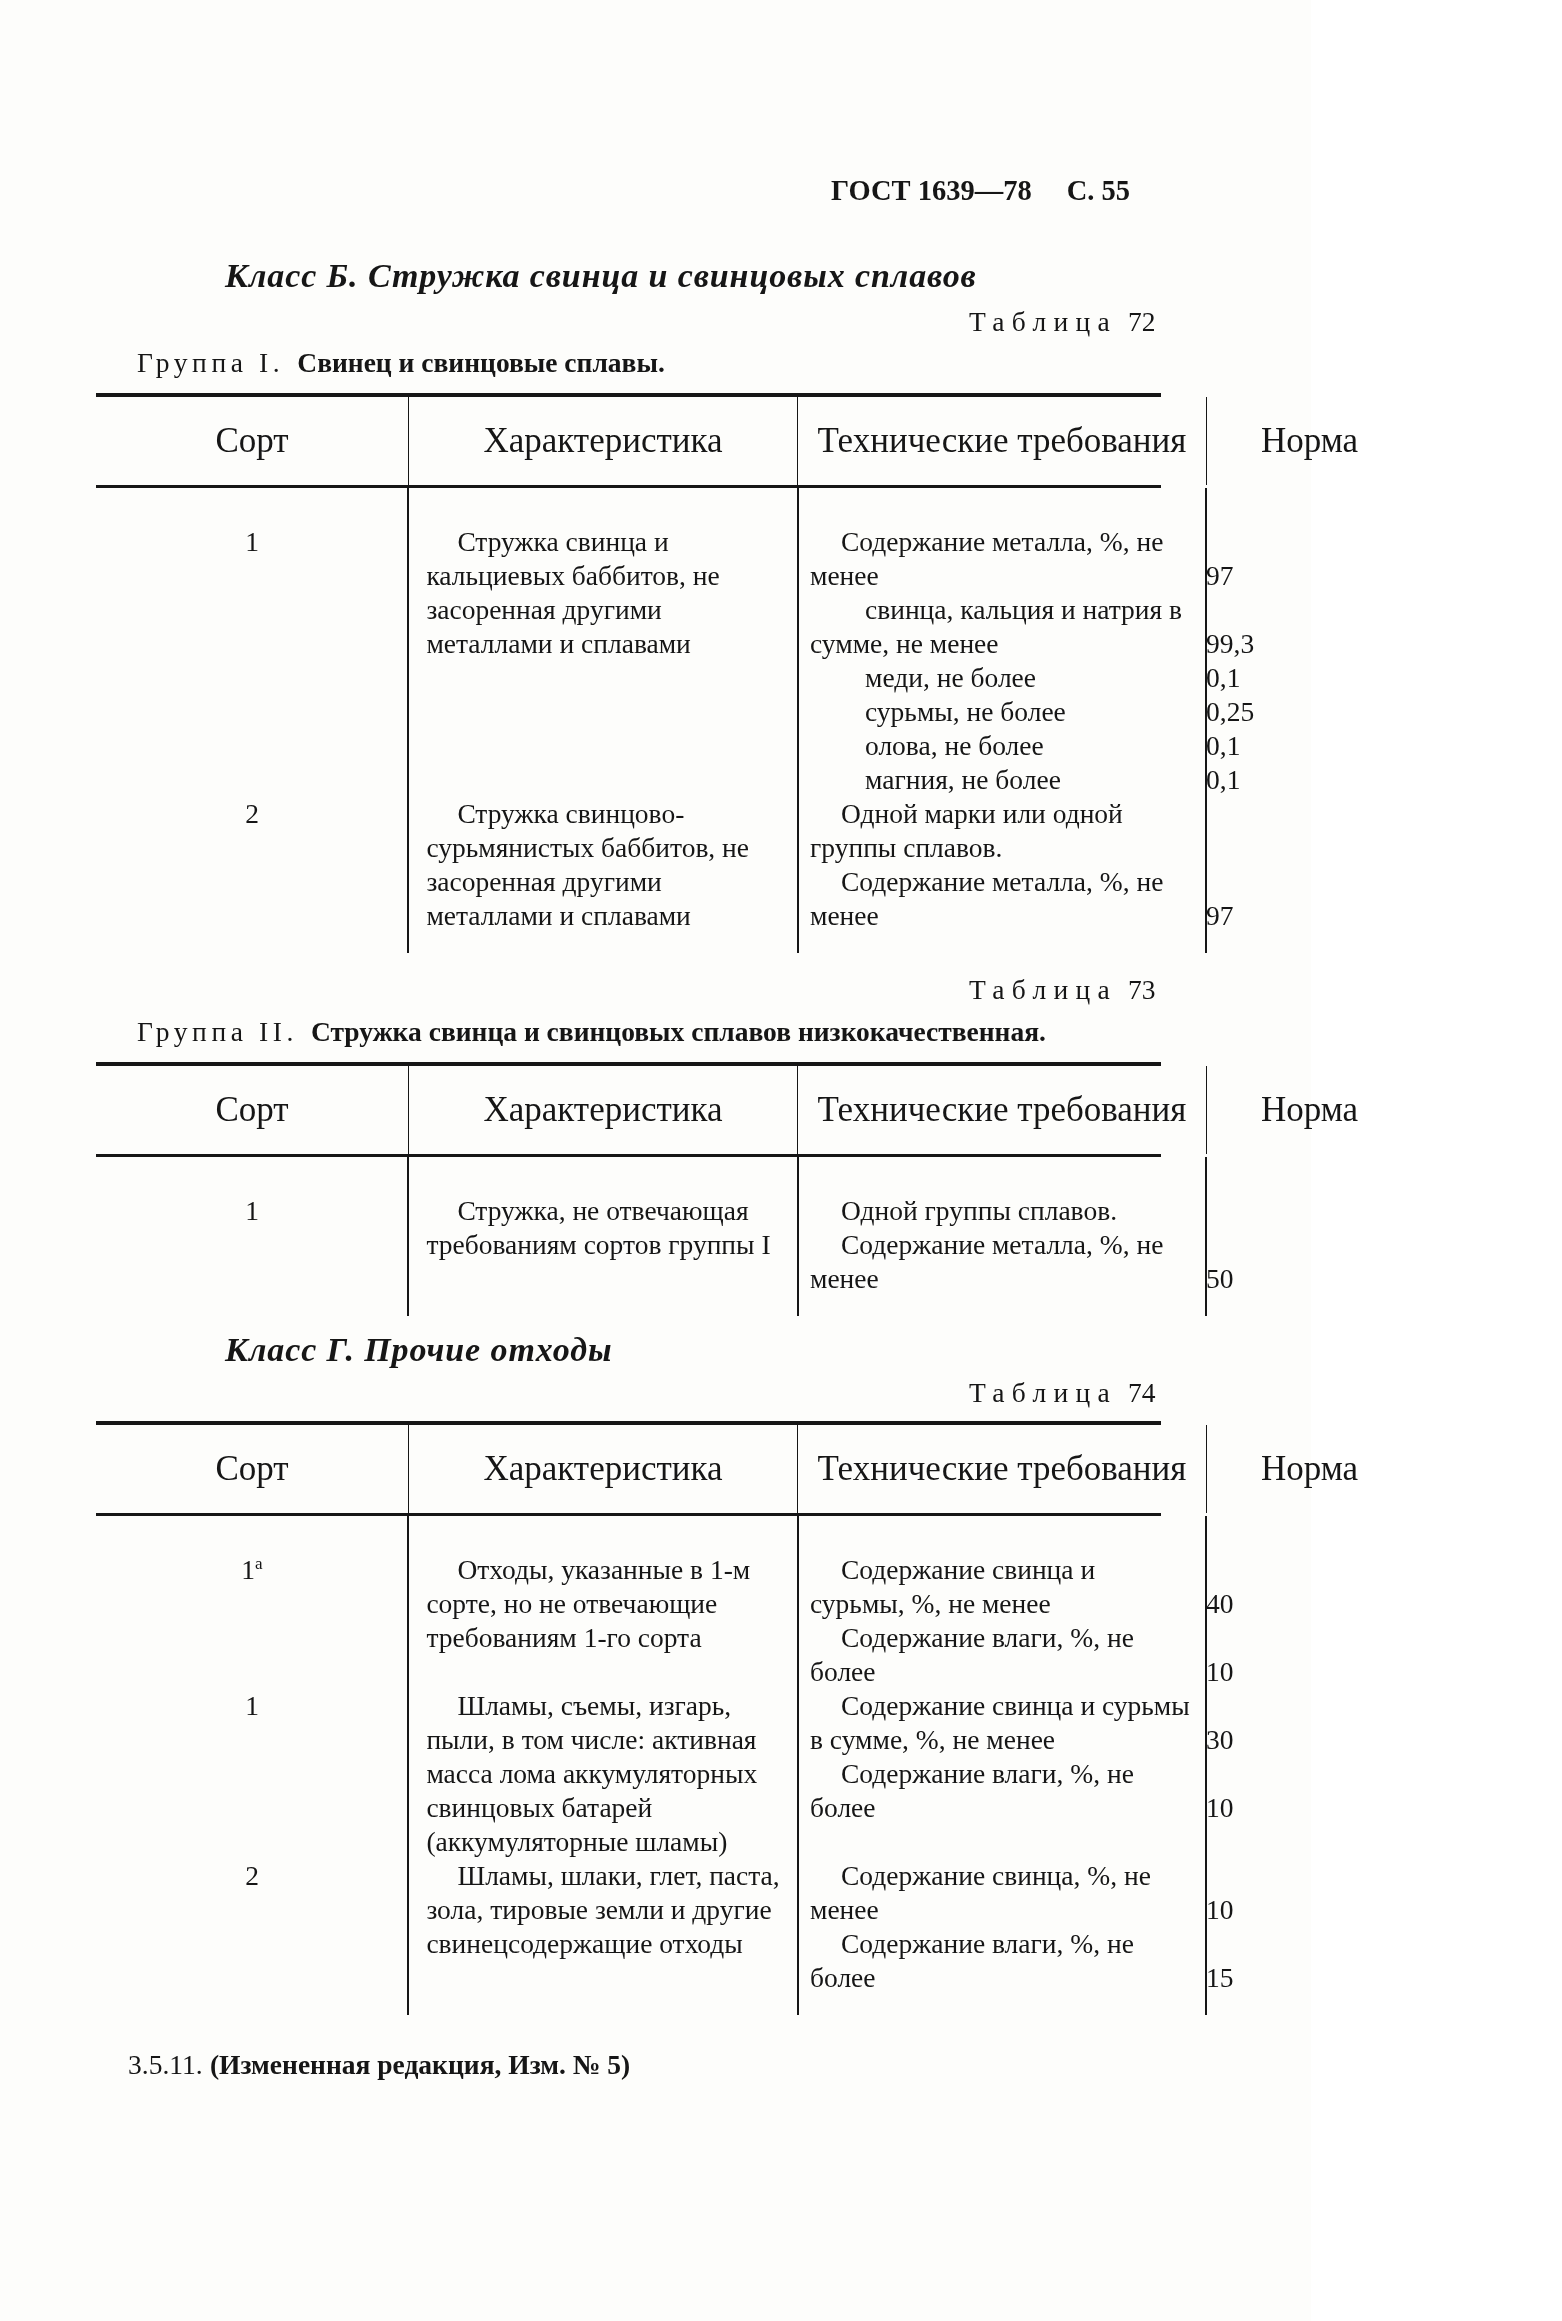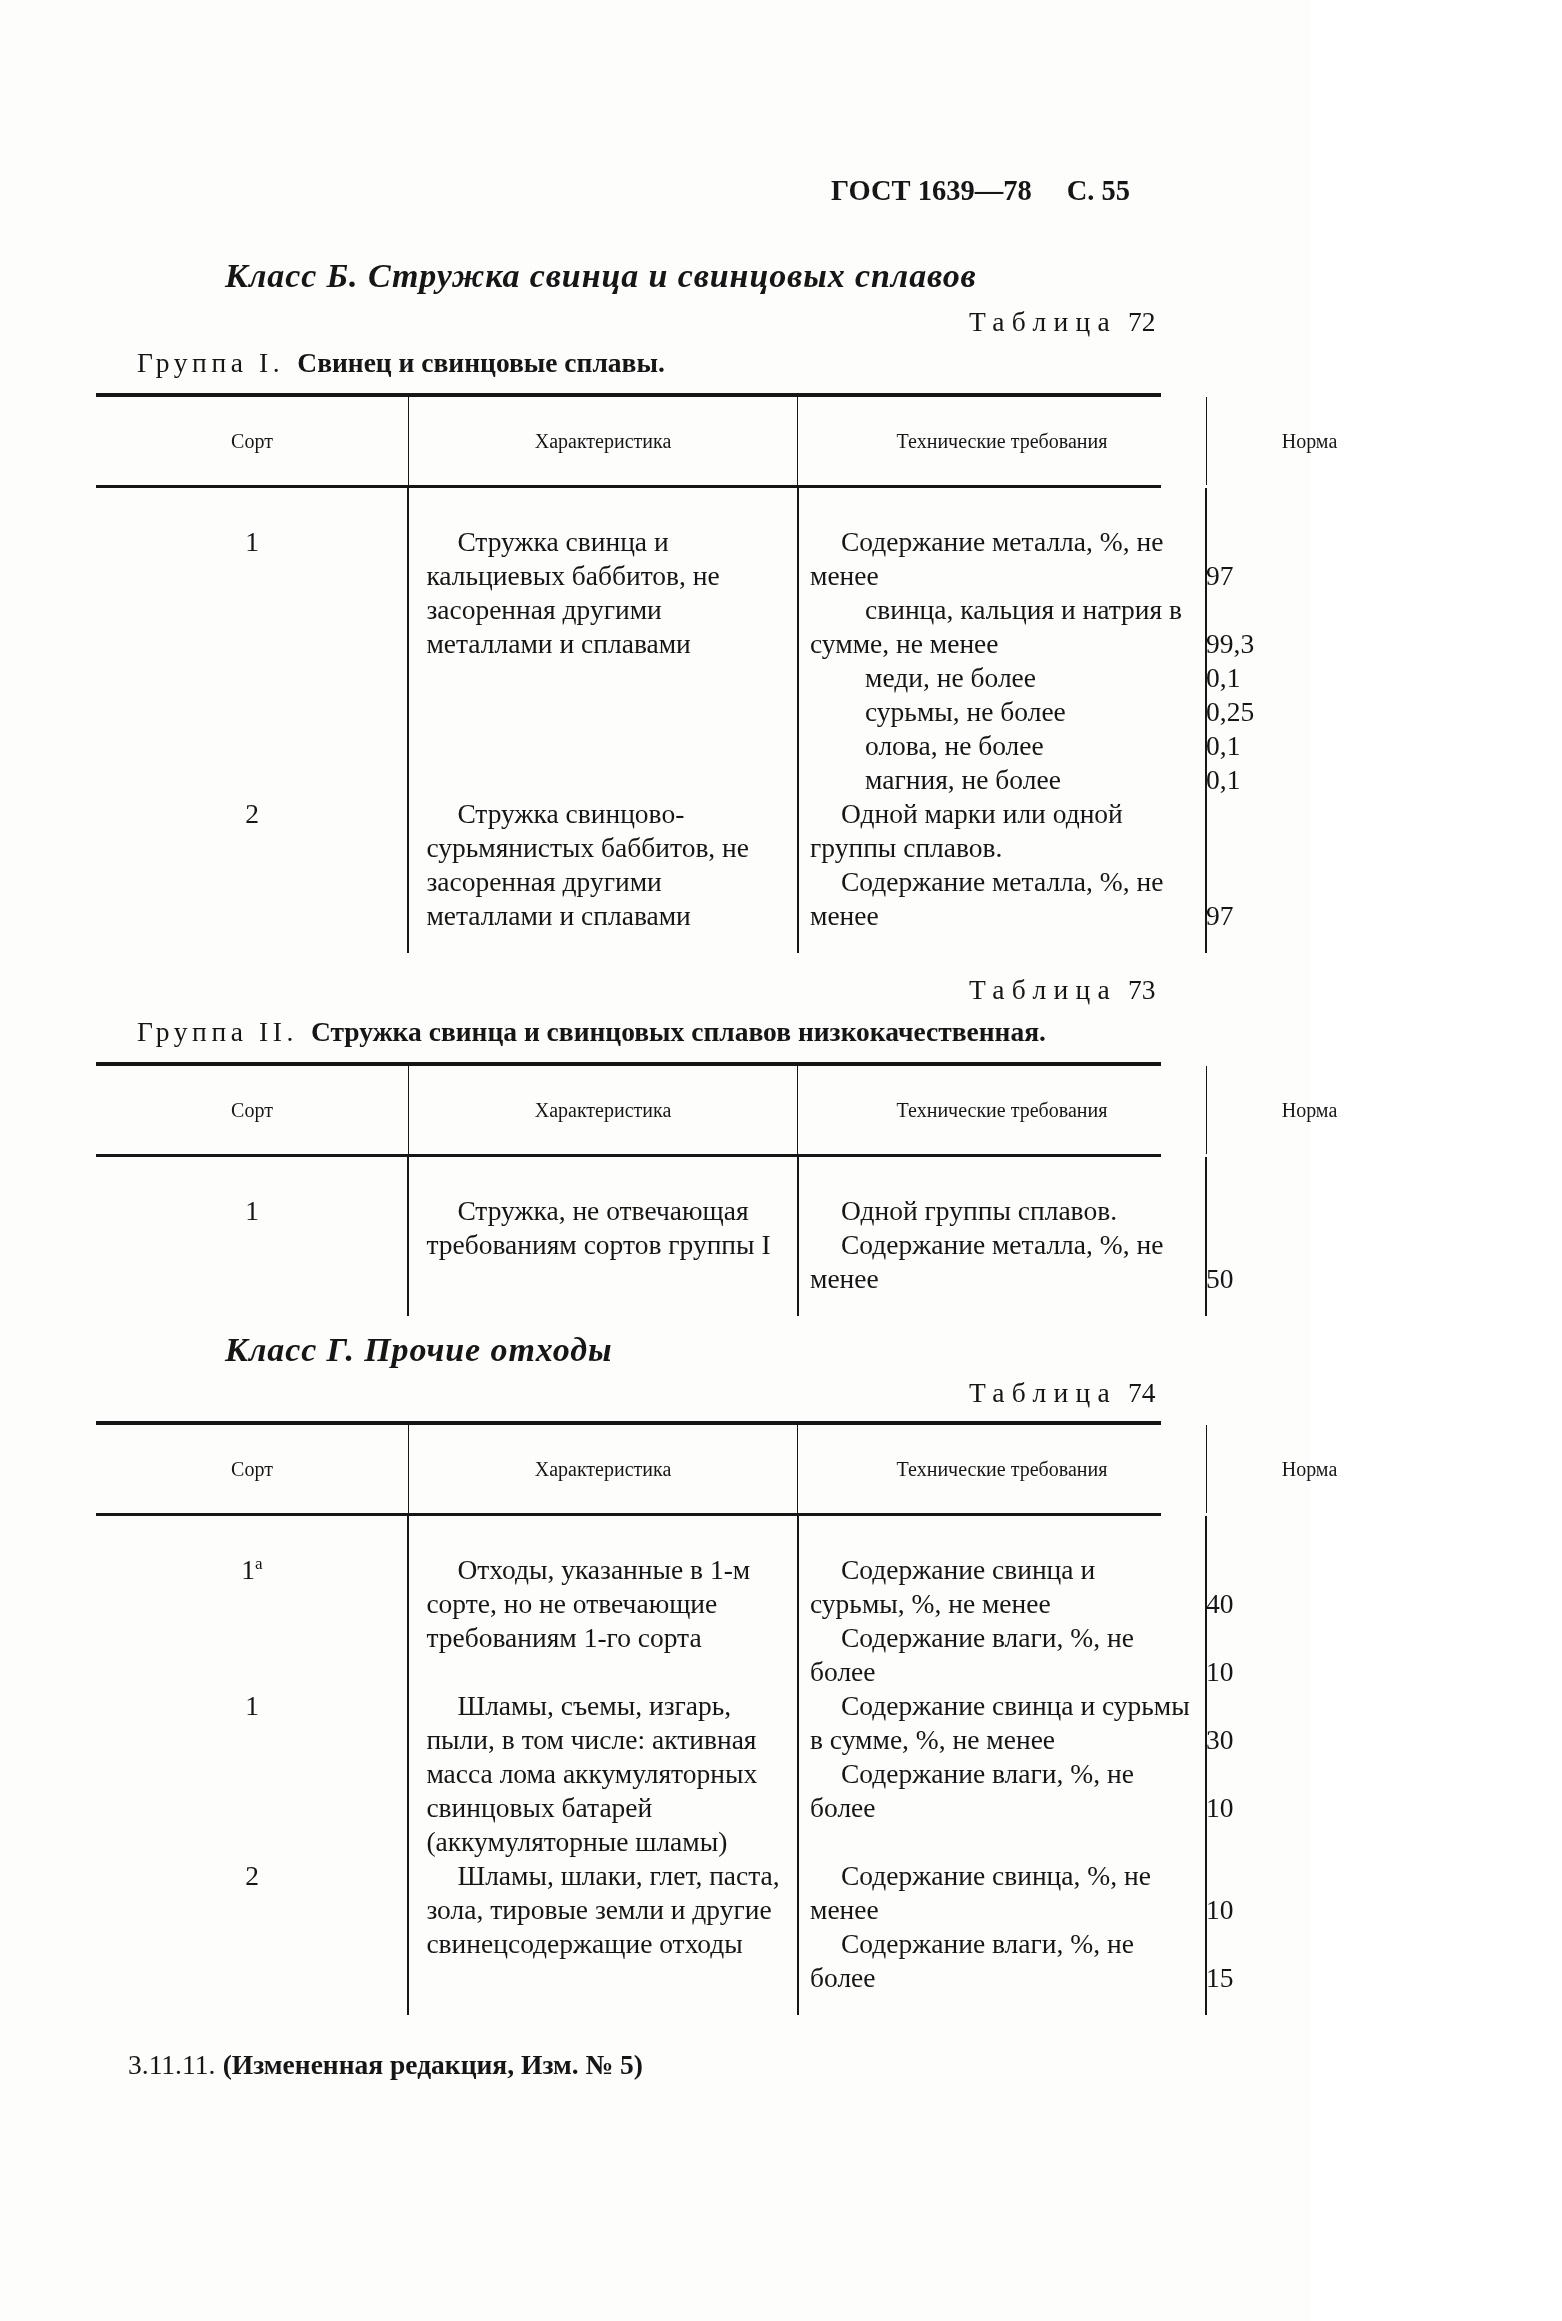--- a/index.html
+++ b/index.html
@@ -50,21 +50,21 @@
   
   .gtable { border-top: 4.6px solid #161616; margin-top: 13px; }
   .gtable.t74 { margin-top: 11px; }
   .thead {
     display: grid;
     grid-template-columns: 312px 389px 409px 206px;
     border-bottom: 3.7px solid #161616;
   }
   .hcell {
     display: flex; align-items: center; justify-content: center;
-    min-height: 88px; font-size: 20px; padding: 7.3px 9.2px; text-align: center;
+    min-height: 88px; font-size: 35px; padding: 7.3px 9.2px; text-align: center;
   }
   .hcell + .hcell { border-left: 1.8px solid #161616; }
 
   .tbody { position: relative; padding: 37px 0 20px; }
   .vline { position: absolute; top: 0; bottom: 0; width: 1.8px; background: #161616; }
 
   .trow { display: grid; grid-template-columns: 312px 389px 614px; }
   .cell-sort { text-align: center; }
   .cell-sort sup { font-size: 0.62em; line-height: 0; }
   .cell-char { padding: 0 14.7px 0 18.4px; }
@@ -294,17 +294,17 @@
                 <p>Содержание влаги, %, не более</p>
               </div>
               <div class="entry-norm">15</div>
             </div>
           </div>
         </div>
       </div>
     </div>
 
   <div class="doc-footer">
-    <span>3.11.11.</span><span class="bold">(Измененная редакция, Изм. № 5)</span>
+    <span>3.5.11.</span><span class="bold">(Измененная редакция, Изм. № 5)</span>
   </div>
 
 </div>
 
 
 </body></html>

